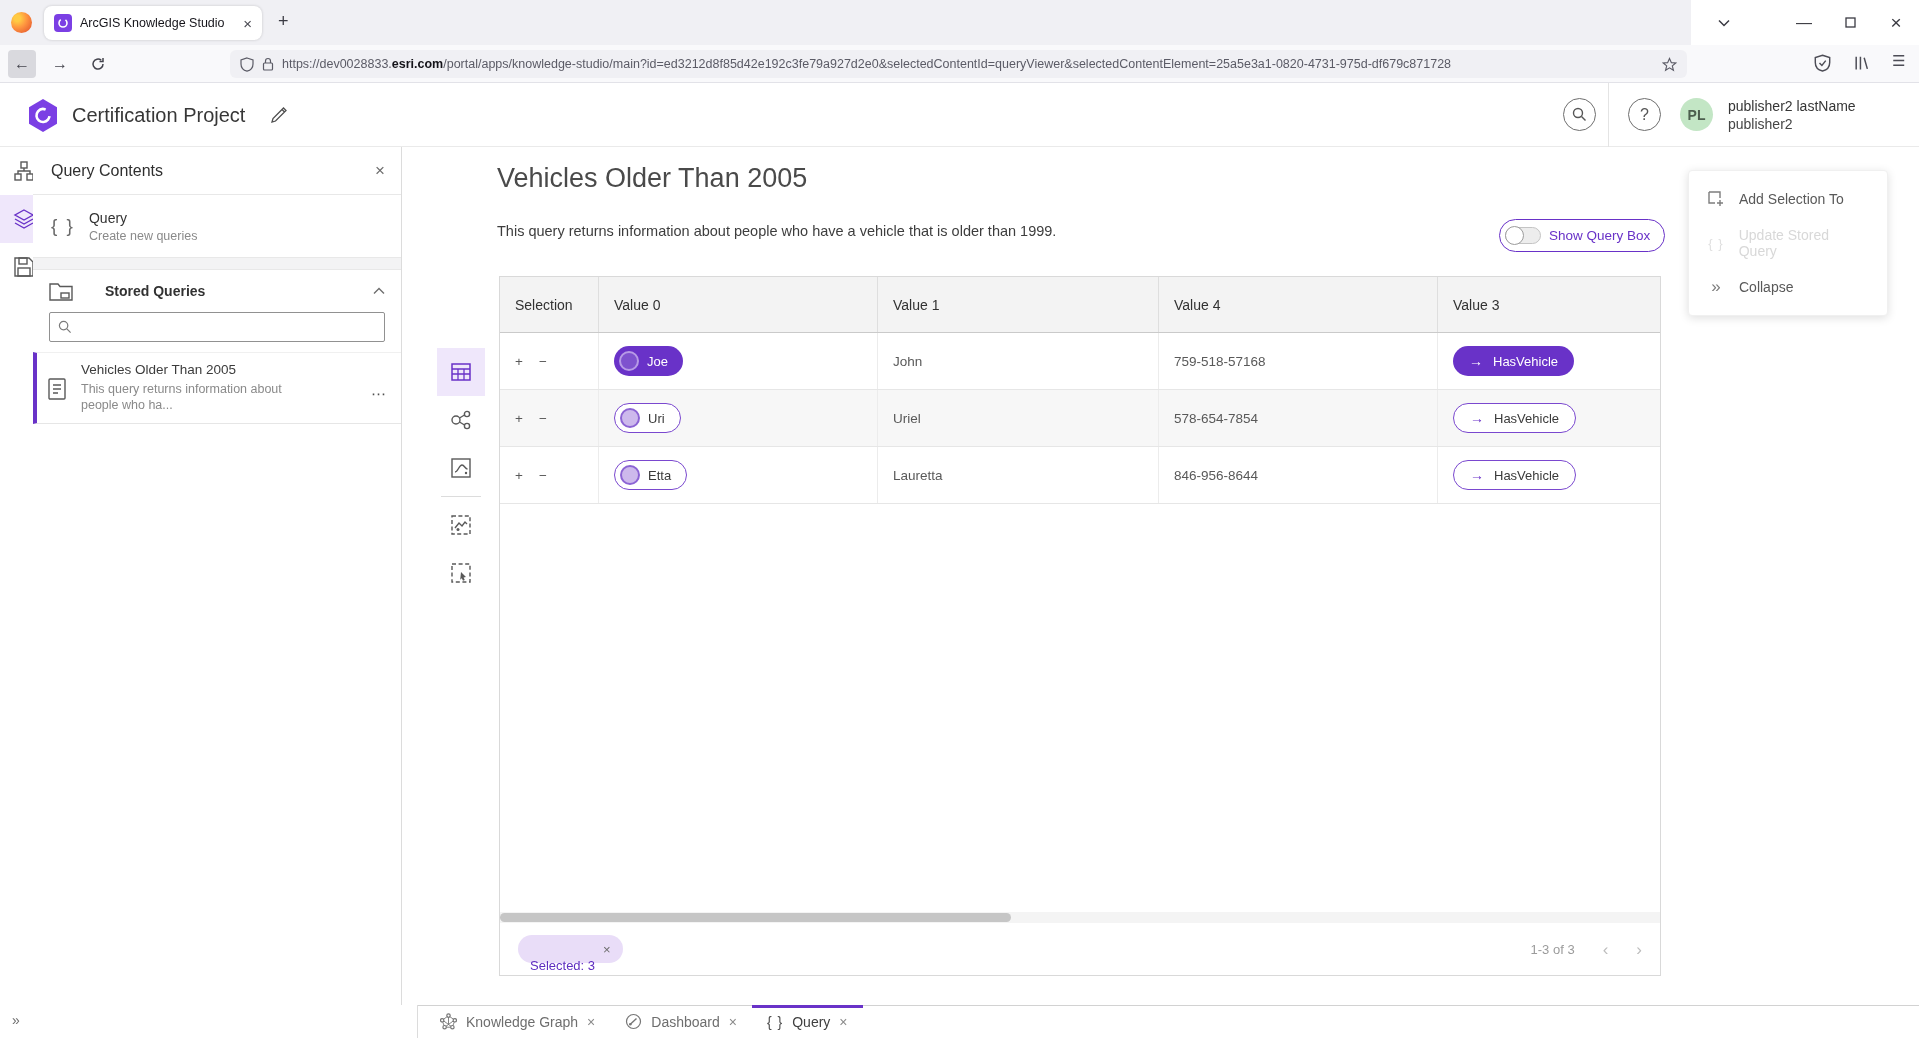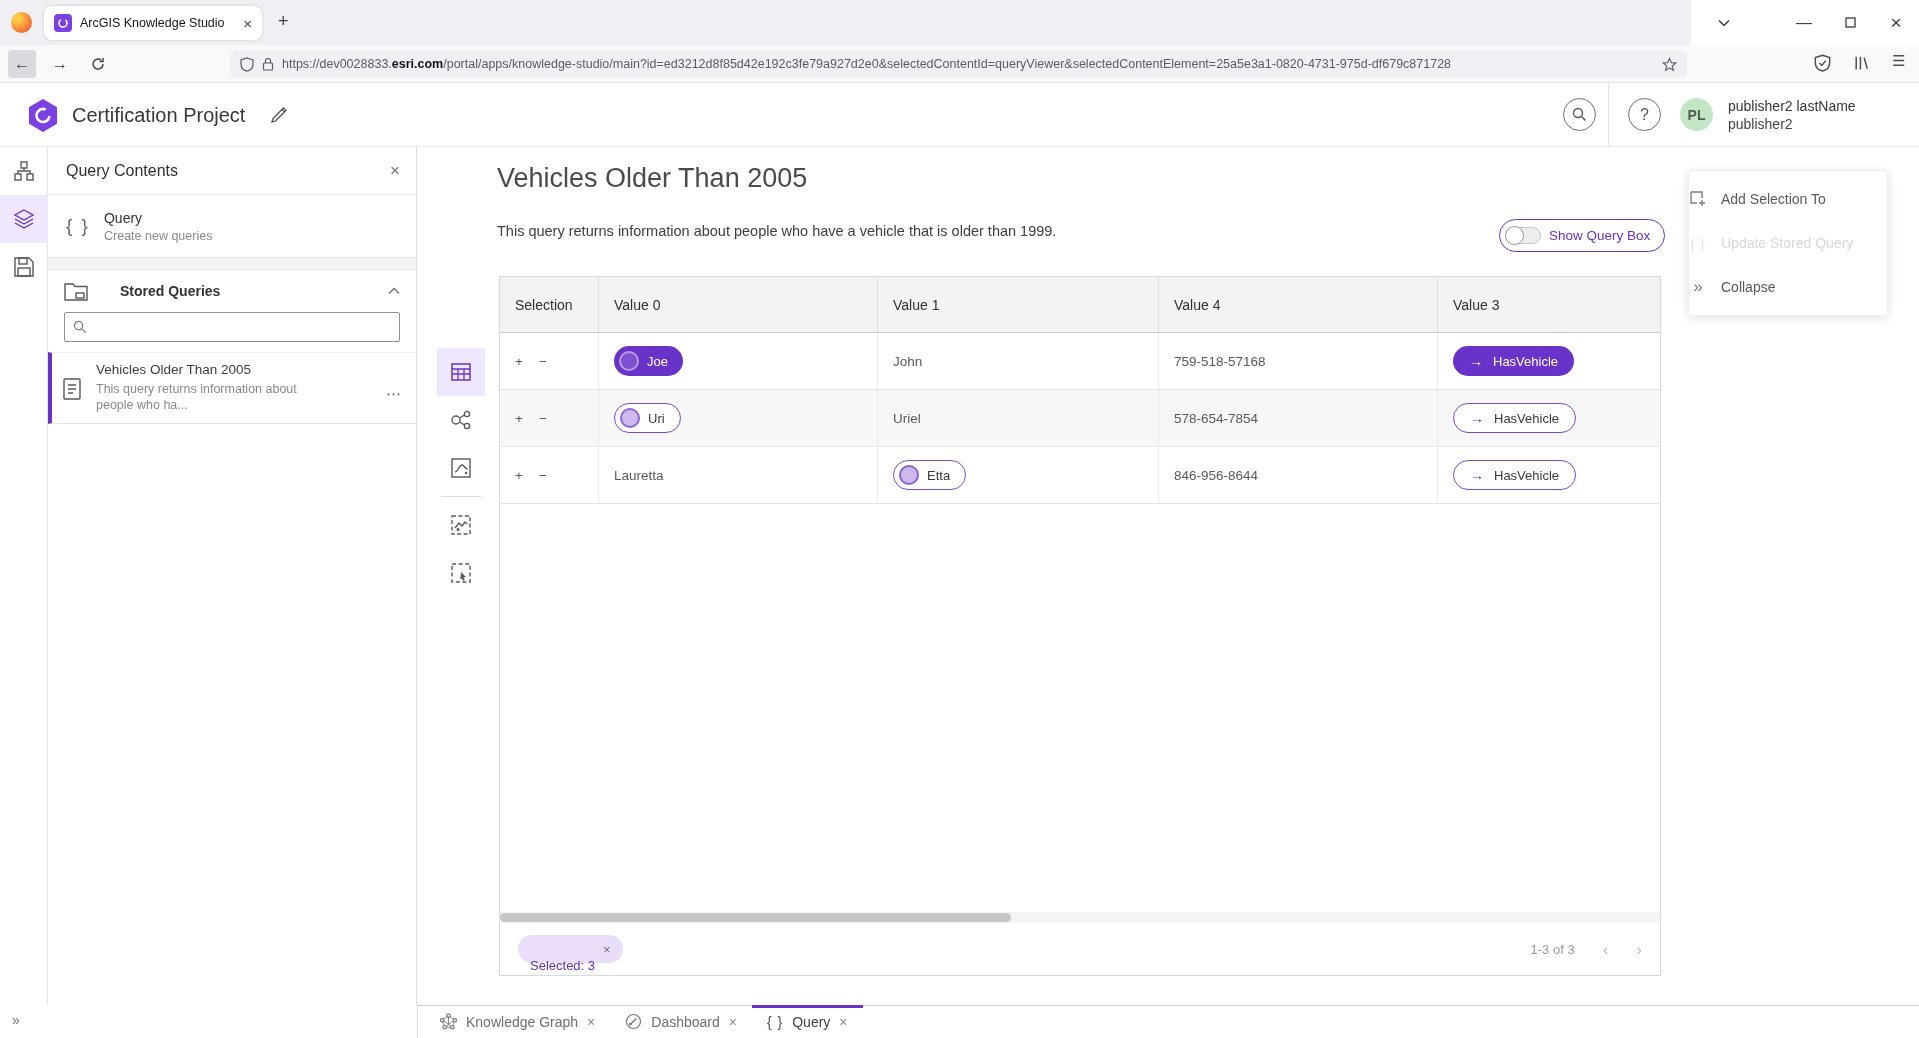--- a/index.html
+++ b/index.html
@@ -45,21 +45,21 @@
             display:flex; align-items:center; justify-content:center; font-size:14px; font-weight:700; color:#4c5f4e; }
   .username { position:absolute; left:1728px; top:14px; font-size:14px; color:#363636; line-height:18px; }
   .username .ln2 { color:#454545; }
 
   
   .rail { position:absolute; left:0; top:147px; width:48px; height:891px; background:#fff; border-right:1px solid #e6e6e6; }
   .rail-cell { width:48px; height:48px; display:flex; align-items:center; justify-content:center; color:#595959; }
   .rail-cell.sel { background:#EFE7FB; color:#6932C8; }
 
   
-  .panel { position:absolute; left:48px; top:147px; width:369px; height:891px; background:#fff; border-right:1px solid #dcdcdc; }
+  .panel { position:absolute; left:33px; top:147px; width:369px; height:891px; background:#fff; border-right:1px solid #dcdcdc; }
   .panel-hd { height:48px; display:flex; align-items:center; padding:0 16px 0 18px; border-bottom:1px solid #e8e8e8; }
   .panel-hd .t { flex:1; font-size:16px; font-weight:500; color:#2f2f2f; }
   .panel-x { color:#6e6e6e; font-size:17px; }
   .qitem { height:62px; display:flex; align-items:center; padding:0 14px 0 18px; gap:14px; }
   .qitem .braces { font-size:19px; color:#6a6a6a; letter-spacing:2px; }
   .qitem .tt { font-size:14px; color:#323232; margin-bottom:3px; }
   .qitem .st { font-size:12.5px; color:#8a8a8a; }
   .band { height:13px; background:#f3f3f4; border-top:1px solid #e8e8e8; border-bottom:1px solid #e8e8e8; }
   .sq-hd { height:41px; display:flex; align-items:center; padding:0 16px; gap:16px; }
   .sq-hd .tt { flex:1; font-size:14px; font-weight:700; color:#323232;margin-left:16px; }
@@ -120,21 +120,21 @@
   .cfooter { height:52px; flex:none; display:flex; align-items:center; justify-content:space-between; padding:0 18px; }
   .chip { display:inline-flex; align-items:center; gap:8px; height:28px; padding:0 12px; border-radius:14px; background:#E9DDF8; }
   .chip .lbl { font-size:13px; color:#5E2CC0;margin-top:32px; }
   .chip .x { font-size:13px; color:#6d6d6d; }
   .pager { display:flex; align-items:center; gap:28px; }
   .pager .cnt { font-size:13px; color:#9b9b9b; }
   .pager .pg { font-size:17px; color:#bdbdbd; line-height:1; }
 
   .ctxmenu { position:absolute; left:1271px; top:23px; width:200px; background:#fff; border:1px solid #f0f0f0; border-radius:4px;
              box-shadow:0 2px 10px rgba(0,0,0,.13); padding:6px 0; z-index:5; }
-  .ctxmenu .mi { height:44px; display:flex; align-items:center; padding:0 0; gap:14px; font-size:14px; color:#595959; }
+  .ctxmenu .mi { height:44px; display:flex; align-items:center; padding:0 18px; gap:14px; font-size:14px; color:#595959; }
   .ctxmenu .mi .mic { color:#7d7d7d; width:18px; display:flex; justify-content:center; }
   .ctxmenu .mi.disabled { color:#d8d8d8; }
   .ctxmenu .mi.disabled .mic { color:#e0e0e0; }
 
   
   .bottombar { position:absolute; left:0; top:1005px; width:1919px; height:33px; background:#fff; }
   .bottombar::before { content:""; position:absolute; left:417px; right:0; top:0; height:1px; background:#d2d2d2; }
   .bottombar::after { content:""; position:absolute; left:417px; top:0; bottom:0; width:1px; background:#dcdcdc; }
   .expand { position:absolute; left:12px; top:7px; font-size:14px; color:#6e6e6e; }
   .btabs { position:absolute; left:425px; top:0; height:33px; display:flex; }
@@ -418,27 +418,27 @@
               <span>HasVehicle</span>
             </span>
           </div>
       </div>
 
       <div class="trow tgrid">
         <div class="tc selcell">
           <span>+</span>
           <span>−</span>
         </div>
-        <div class="tc">Lauretta</div>
         <div class="tc">
             <span class="pill-entity outline">
               <span class="dot"></span>
               <span>Etta</span>
             </span>
           </div>
+        <div class="tc">Lauretta</div>
         <div class="tc">846-956-8644</div>
         <div class="tc">
             <span class="pill-rel outline">
               <span class="arr">→</span>
               <span>HasVehicle</span>
             </span>
           </div>
       </div>
 
       <div class="tfill"></div>

